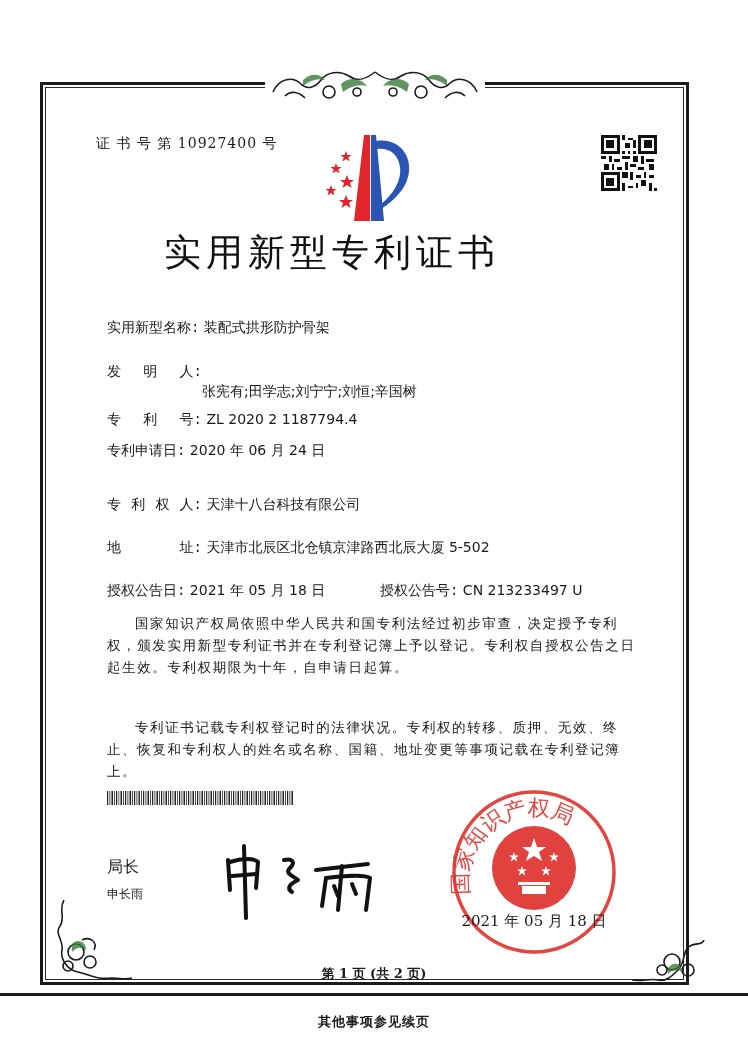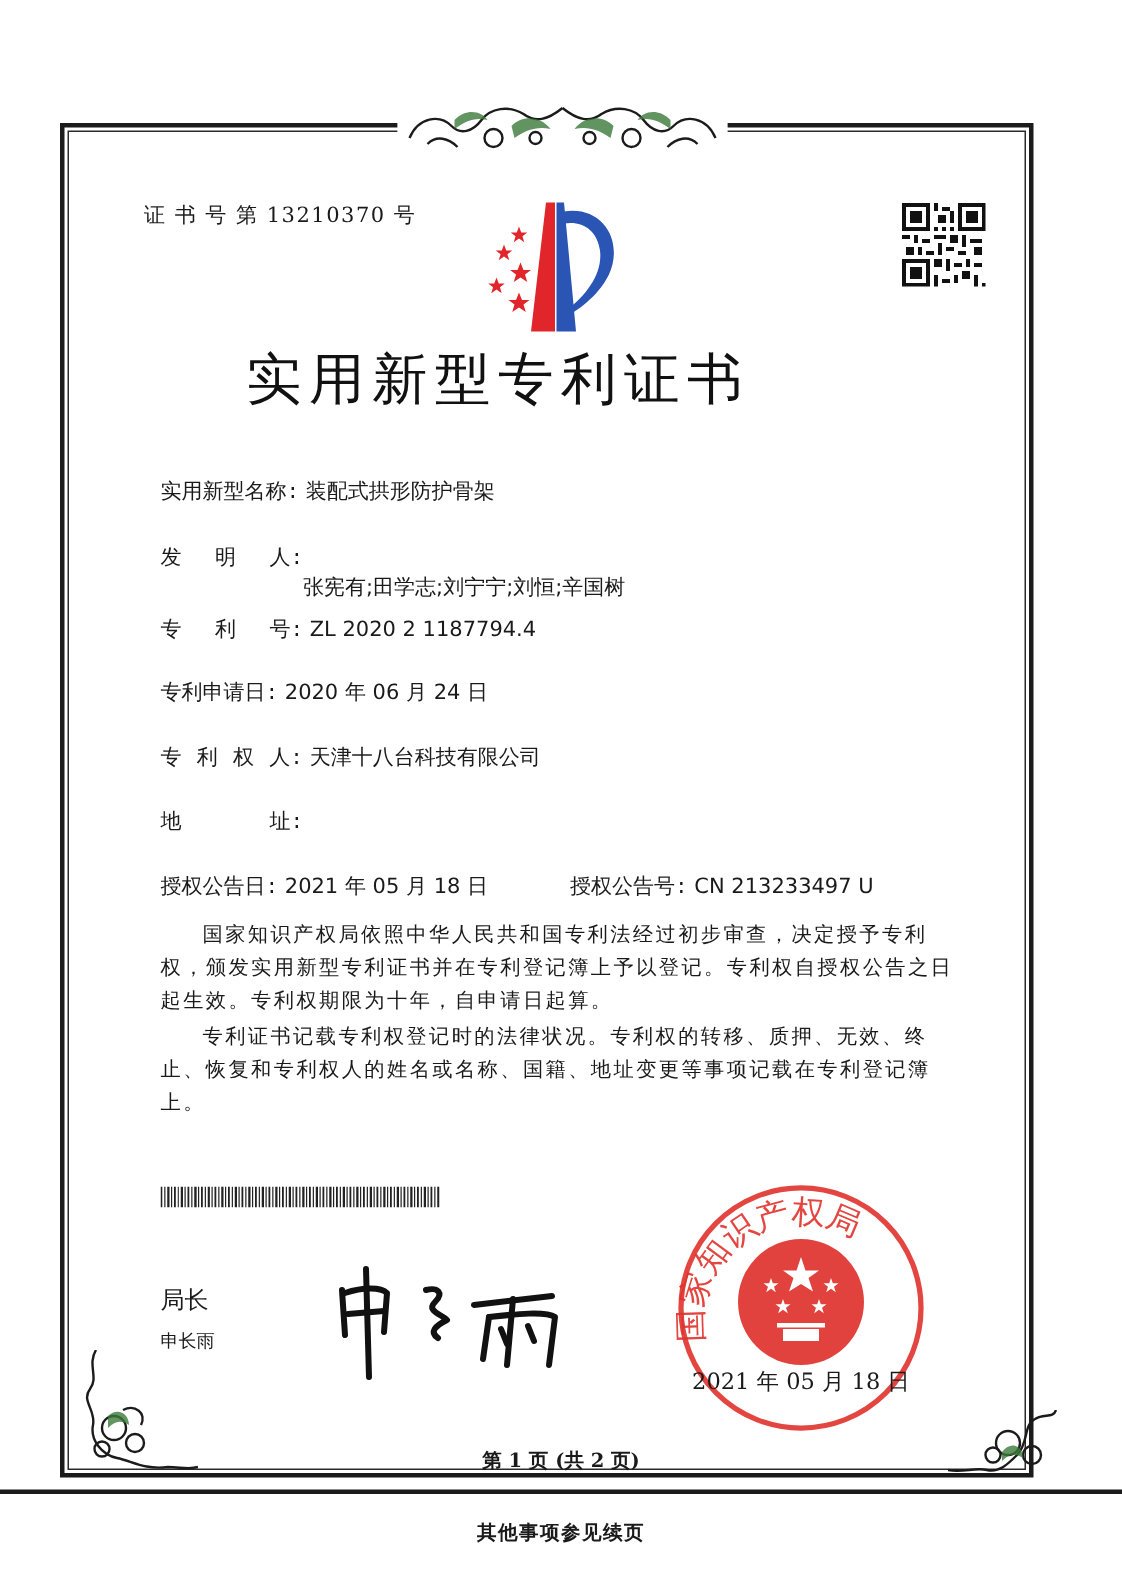--- a/index.html
+++ b/index.html
@@ -94,21 +94,21 @@
       <circle cx="56" cy="30" r="6"></circle>
       <circle cx="30" cy="30" r="5"></circle>
   </g>
   <g fill="#3c7a3c" opacity="0.8">
       <path d="M36 28 C42 20, 50 24, 50 32 C44 28, 40 30, 36 34Z"></path>
     </g>
 </svg>
 
 <div class="cert-no">
   <span>证 书 号 第</span>
-  <span>13210370</span>
+  <span>10927400</span>
   <span>号</span>
 </div>
 
 <svg class="qr" viewBox="0 0 21 21" shape-rendering="crispEdges">
   <rect width="21" height="21" fill="#fff"></rect>
   <g fill="#111">
     <rect x="0" y="0" width="7" height="7"></rect>
       <rect x="1" y="1" width="5" height="5" fill="#fff"></rect>
       <rect x="2" y="2" width="3" height="3"></rect>
     <rect x="14" y="0" width="7" height="7"></rect>
@@ -185,53 +185,54 @@
 
 <div class="field" style="top:411px">
   <span class="lbl lbl-wide">
     <span>专</span>
     <span>利</span>
     <span>号:</span>
   </span>
   <span class="val">ZL 2020 2 1187794.4</span>
 </div>
 
-<div class="field" style="top:453px">
+<div class="field" style="top:442px">
   <span class="lbl">专利申请日:</span>
   <span class="val">2020 年 06 月 24 日</span>
 </div>
 
 <div class="field" style="top:496px">
   <span class="lbl lbl-wide">
     <span>专</span>
     <span>利</span>
     <span>权</span>
     <span>人:</span>
   </span>
   <span class="val">天津十八台科技有限公司</span>
 </div>
 
 <div class="field" style="top:539px">
   <span class="lbl lbl-wide">
     <span>地</span>
     <span>址:</span>
   </span>
+  <span class="val">天津市北辰区北仓镇京津路西北辰大厦 5-502</span>
 </div>
 
 <div class="field" style="top:582px">
   <span class="lbl">授权公告日:</span>
   <span class="val">2021 年 05 月 18 日</span>
 </div>
 <div class="field" style="top:582px; left:380px">
   <span class="lbl">授权公告号:</span>
   <span class="val">CN 213233497 U</span>
 </div>
 
 <div class="para" style="top:612px">国家知识产权局依照中华人民共和国专利法经过初步审查，决定授予专利权，颁发实用新型专利证书并在专利登记簿上予以登记。专利权自授权公告之日起生效。专利权期限为十年，自申请日起算。</div>
-<div class="para" style="top:680px">专利证书记载专利权登记时的法律状况。专利权的转移、质押、无效、终止、恢复和专利权人的姓名或名称、国籍、地址变更等事项记载在专利登记簿上。</div>
+<div class="para" style="top:716px">专利证书记载专利权登记时的法律状况。专利权的转移、质押、无效、终止、恢复和专利权人的姓名或名称、国籍、地址变更等事项记载在专利登记簿上。</div>
 
 <svg class="barcode" viewBox="0 0 186 14" preserveAspectRatio="none">
   <g fill="#222">
     <rect x="0" y="0" width="1.2" height="14"></rect>
       <rect x="2.5" y="0" width="0.8" height="14"></rect>
       <rect x="4.5" y="0" width="1.5" height="14"></rect>
       <rect x="7" y="0" width="0.8" height="14"></rect>
     <rect x="9" y="0" width="1.2" height="14"></rect>
       <rect x="11.5" y="0" width="0.7" height="14"></rect>
       <rect x="13.5" y="0" width="1.5" height="14"></rect>

